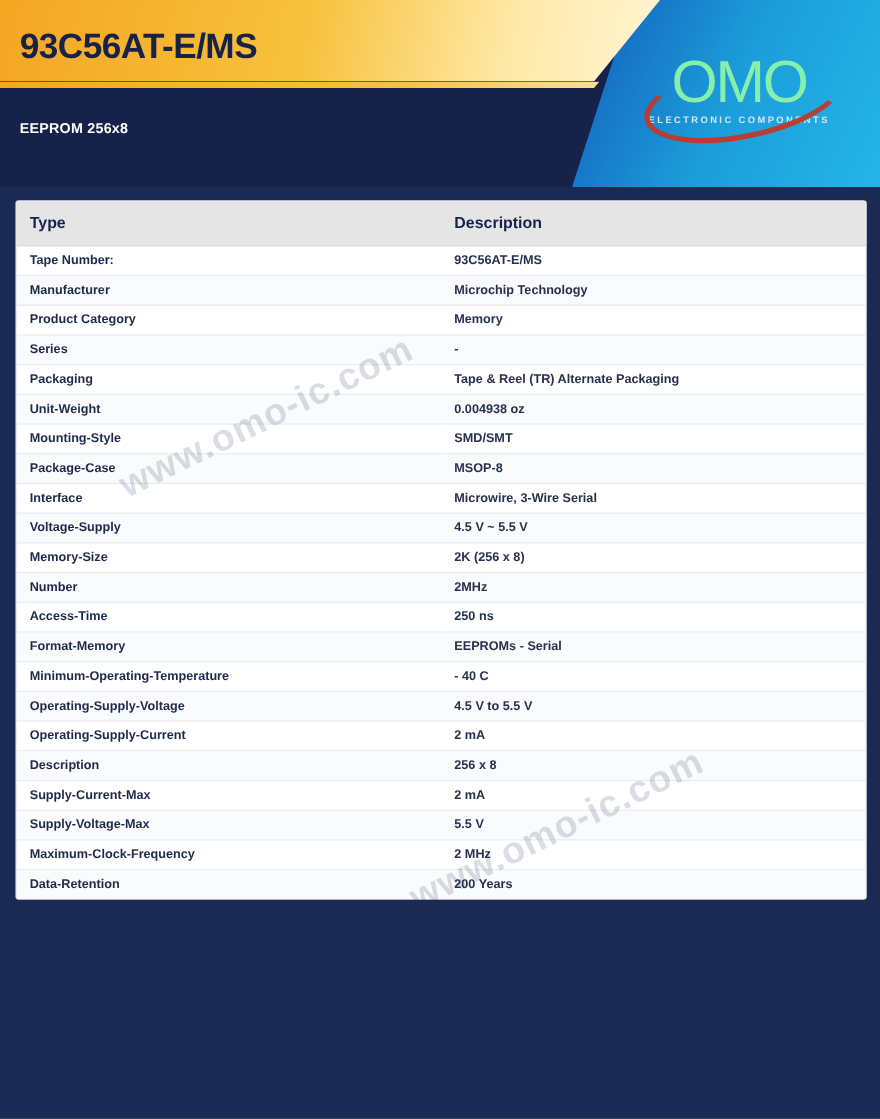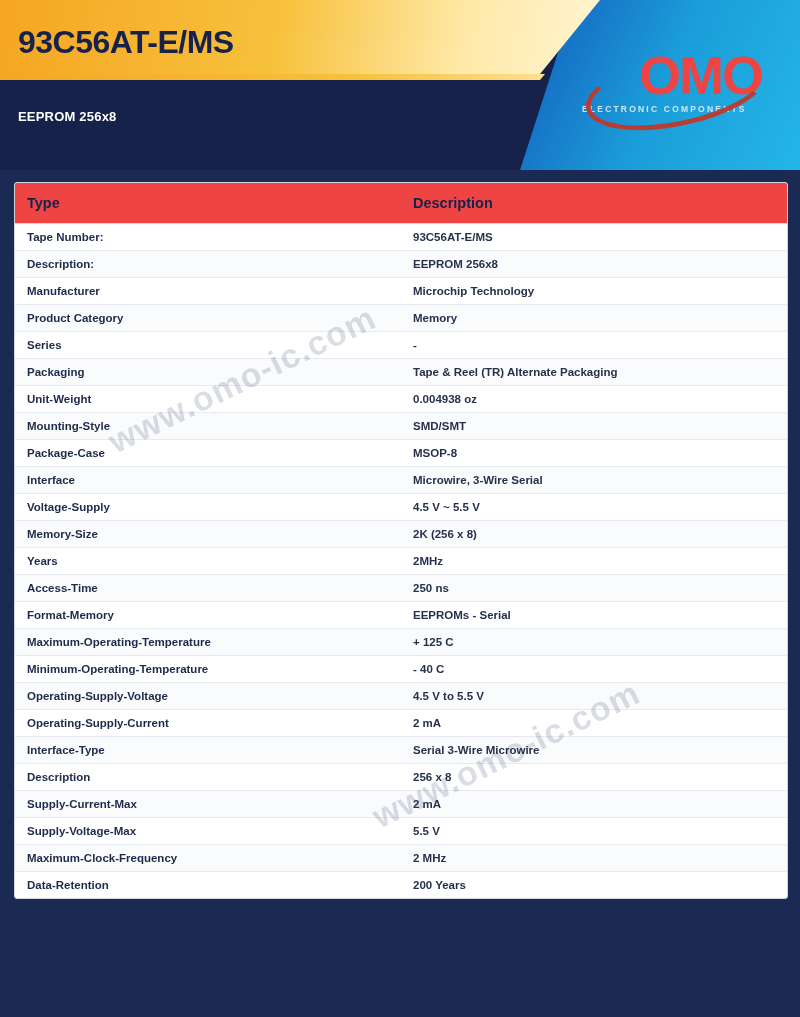--- a/index.html
+++ b/index.html
@@ -70,33 +70,33 @@
   
   .logo {
     position: absolute;
     right: 38px;
     top: 48px;
     width: 180px;
     height: 72px;
   }
   .logo-text {
     font-size: 54px;
-    font-weight: bold;
-    color: #ef4444;
+    font-weight: normal;
+    color: #86efac;
     letter-spacing: -2px;
     line-height: 54px;
-    text-align: right;
+    text-align: center;
   }
   .logo-sub {
     margin-top: 2px;
     font-size: 8.5px;
     font-weight: bold;
     letter-spacing: 2.2px;
     color: #cfe6f7;
-    text-align: left;
+    text-align: center;
   }
   .logo-swoosh {
     position: absolute;
     left: 2px;
     top: 6px;
     width: 176px;
     height: 62px;
     border: 5px solid #c0392b;
     border-radius: 50%;
     border-right-color: transparent;
@@ -120,21 +120,21 @@
     border-collapse: collapse;
     width: 100%;
     table-layout: fixed;
   }
   th {
     text-align: left;
     font-size: 14.5px;
     font-weight: bold;
     color: #16224a;
     padding: 12px 12px 12px 12px;
-    background: #ef4444;
+    background: #e5e5e5;
     border-bottom: 1px solid #d9dde5;
   }
   td {
     font-size: 11.5px;
     color: #2a3550;
     padding: 7px 12px;
     border-bottom: 1px solid #e6e9ef;
     white-space: nowrap;
     overflow: hidden;
     text-overflow: ellipsis;
@@ -201,24 +201,20 @@
         <th class="k">Type</th>
         <th>Description</th>
       </tr>
     </thead>
     <tbody>
         <tr>
           <td class="k">Tape Number:</td>
           <td class="v">93C56AT-E/MS</td>
         </tr>
         <tr>
-          <td class="k">Description:</td>
-          <td class="v">EEPROM 256x8</td>
-        </tr>
-        <tr>
           <td class="k">Manufacturer</td>
           <td class="v">Microchip Technology</td>
         </tr>
         <tr>
           <td class="k">Product Category</td>
           <td class="v">Memory</td>
         </tr>
         <tr>
           <td class="k">Series</td>
           <td class="v">-</td>
@@ -245,50 +241,42 @@
         </tr>
         <tr>
           <td class="k">Voltage-Supply</td>
           <td class="v">4.5 V ~ 5.5 V</td>
         </tr>
         <tr>
           <td class="k">Memory-Size</td>
           <td class="v">2K (256 x 8)</td>
         </tr>
         <tr>
-          <td class="k">Years</td>
+          <td class="k">Number</td>
           <td class="v">2MHz</td>
         </tr>
         <tr>
           <td class="k">Access-Time</td>
           <td class="v">250 ns</td>
         </tr>
         <tr>
           <td class="k">Format-Memory</td>
           <td class="v">EEPROMs - Serial</td>
         </tr>
         <tr>
-          <td class="k">Maximum-Operating-Temperature</td>
-          <td class="v">+ 125 C</td>
-        </tr>
-        <tr>
           <td class="k">Minimum-Operating-Temperature</td>
           <td class="v">- 40 C</td>
         </tr>
         <tr>
           <td class="k">Operating-Supply-Voltage</td>
           <td class="v">4.5 V to 5.5 V</td>
         </tr>
         <tr>
           <td class="k">Operating-Supply-Current</td>
           <td class="v">2 mA</td>
-        </tr>
-        <tr>
-          <td class="k">Interface-Type</td>
-          <td class="v">Serial 3-Wire Microwire</td>
         </tr>
         <tr>
           <td class="k">Description</td>
           <td class="v">256 x 8</td>
         </tr>
         <tr>
           <td class="k">Supply-Current-Max</td>
           <td class="v">2 mA</td>
         </tr>
         <tr>

